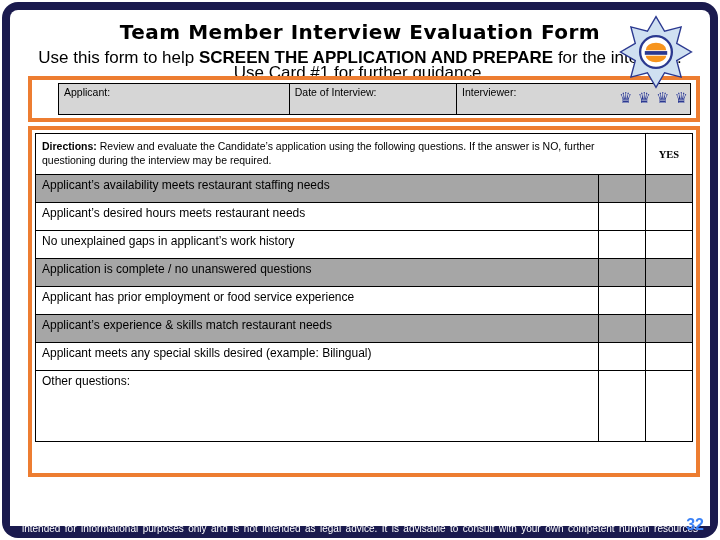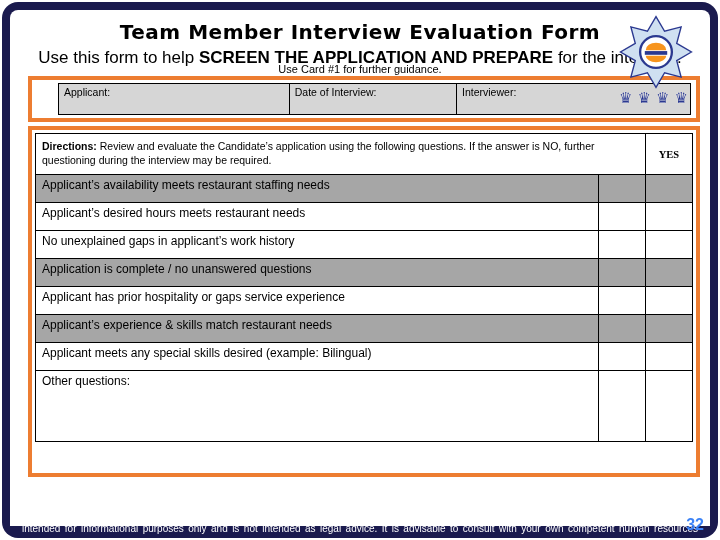--- a/index.html
+++ b/index.html
@@ -6,21 +6,21 @@
   body{width:720px;height:540px;position:relative;overflow:hidden;
        font-family:"Liberation Sans", sans-serif;color:#000;}
   .slide{position:absolute;left:2px;top:2px;right:2px;bottom:2px;
          background:#1a1a4e;border-radius:16px;}
   .content{position:absolute;left:8px;top:8px;right:8px;height:516px;
            background:#fff;border-radius:8px 8px 0 0;}
   .title{position:absolute;top:10px;left:0;width:100%;text-align:center;
          font-family:"DejaVu Sans", sans-serif;font-weight:bold;font-size:20px;
          letter-spacing:0.5px;}
   .subtitle{position:absolute;top:38px;left:0;width:100%;text-align:center;font-size:17px;}
-  .subtitle2{position:absolute;top:53px;left:0;width:100%;text-align:center;font-size:11px;}
+  .subtitle2{position:absolute;top:53px;left:0;width:100%;text-align:center;font-size:17px;}
   .b{font-weight:bold;}
   .logo{position:absolute;top:4px;right:8px;width:92px;text-align:center;z-index:5;}
   .crowns{margin-top:-4px;color:#2b3990;font-size:15px;letter-spacing:5px;line-height:1;
           text-shadow:0 0 1px #fff;}
   .obox{position:absolute;left:18px;width:672px;border:4px solid #ED7D31;background:#fff;
         box-sizing:border-box;padding:3px;}
   .obox1{top:66px;height:46px;}
   .obox2{top:116px;height:351px;}
   .info-row{display:flex;height:32px;padding-left:23px;}
   .info-cell{background:#d6d6d6;border:1px solid #000;box-sizing:border-box;
@@ -98,21 +98,21 @@
         <div class="tc tc-text">No unexplained gaps in applicant’s work history</div>
         <div class="tc tc-box"></div>
         <div class="tc tc-box"></div>
       </div>
       <div class="trow r shaded">
         <div class="tc tc-text">Application is complete / no unanswered questions</div>
         <div class="tc tc-box"></div>
         <div class="tc tc-box"></div>
       </div>
       <div class="trow r">
-        <div class="tc tc-text">Applicant has prior hospitality or gaps service experience</div>
+        <div class="tc tc-text">Applicant has prior employment or food service experience</div>
         <div class="tc tc-box"></div>
         <div class="tc tc-box"></div>
       </div>
       <div class="trow r shaded">
         <div class="tc tc-text">Applicant’s experience &amp; skills match restaurant needs</div>
         <div class="tc tc-box"></div>
         <div class="tc tc-box"></div>
       </div>
       <div class="trow r">
         <div class="tc tc-text">Applicant meets any special skills desired (example: Bilingual)</div>

